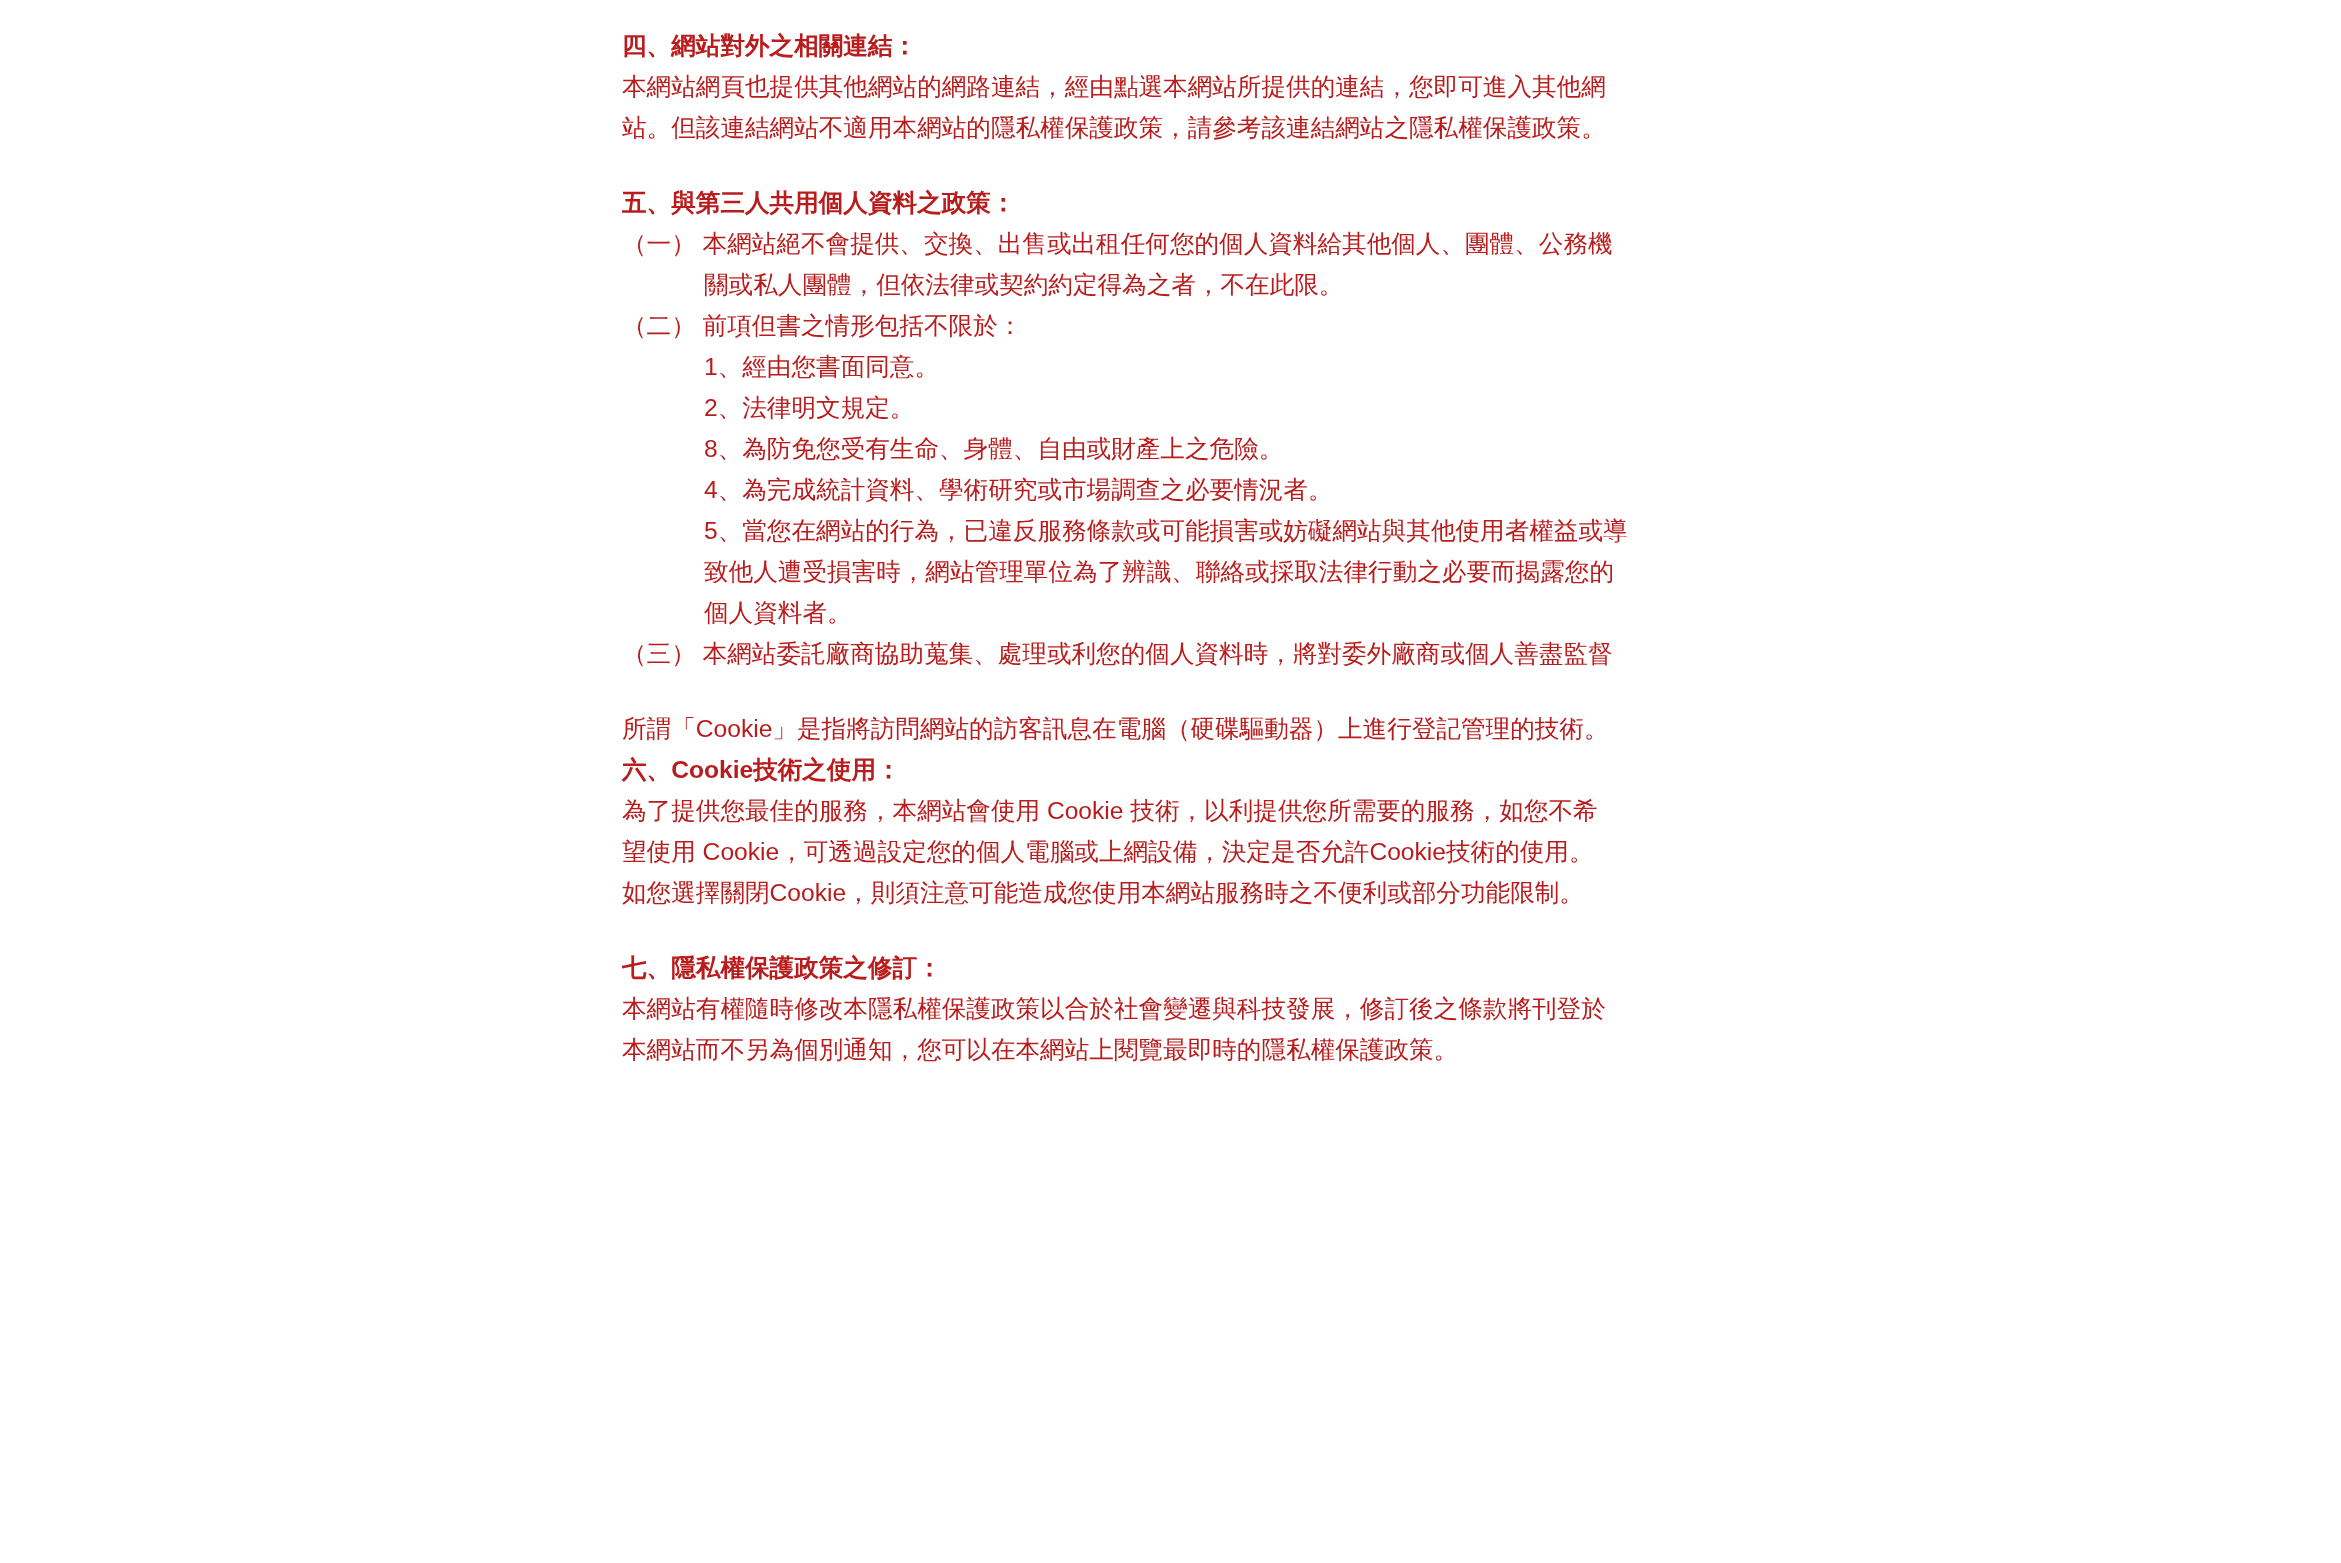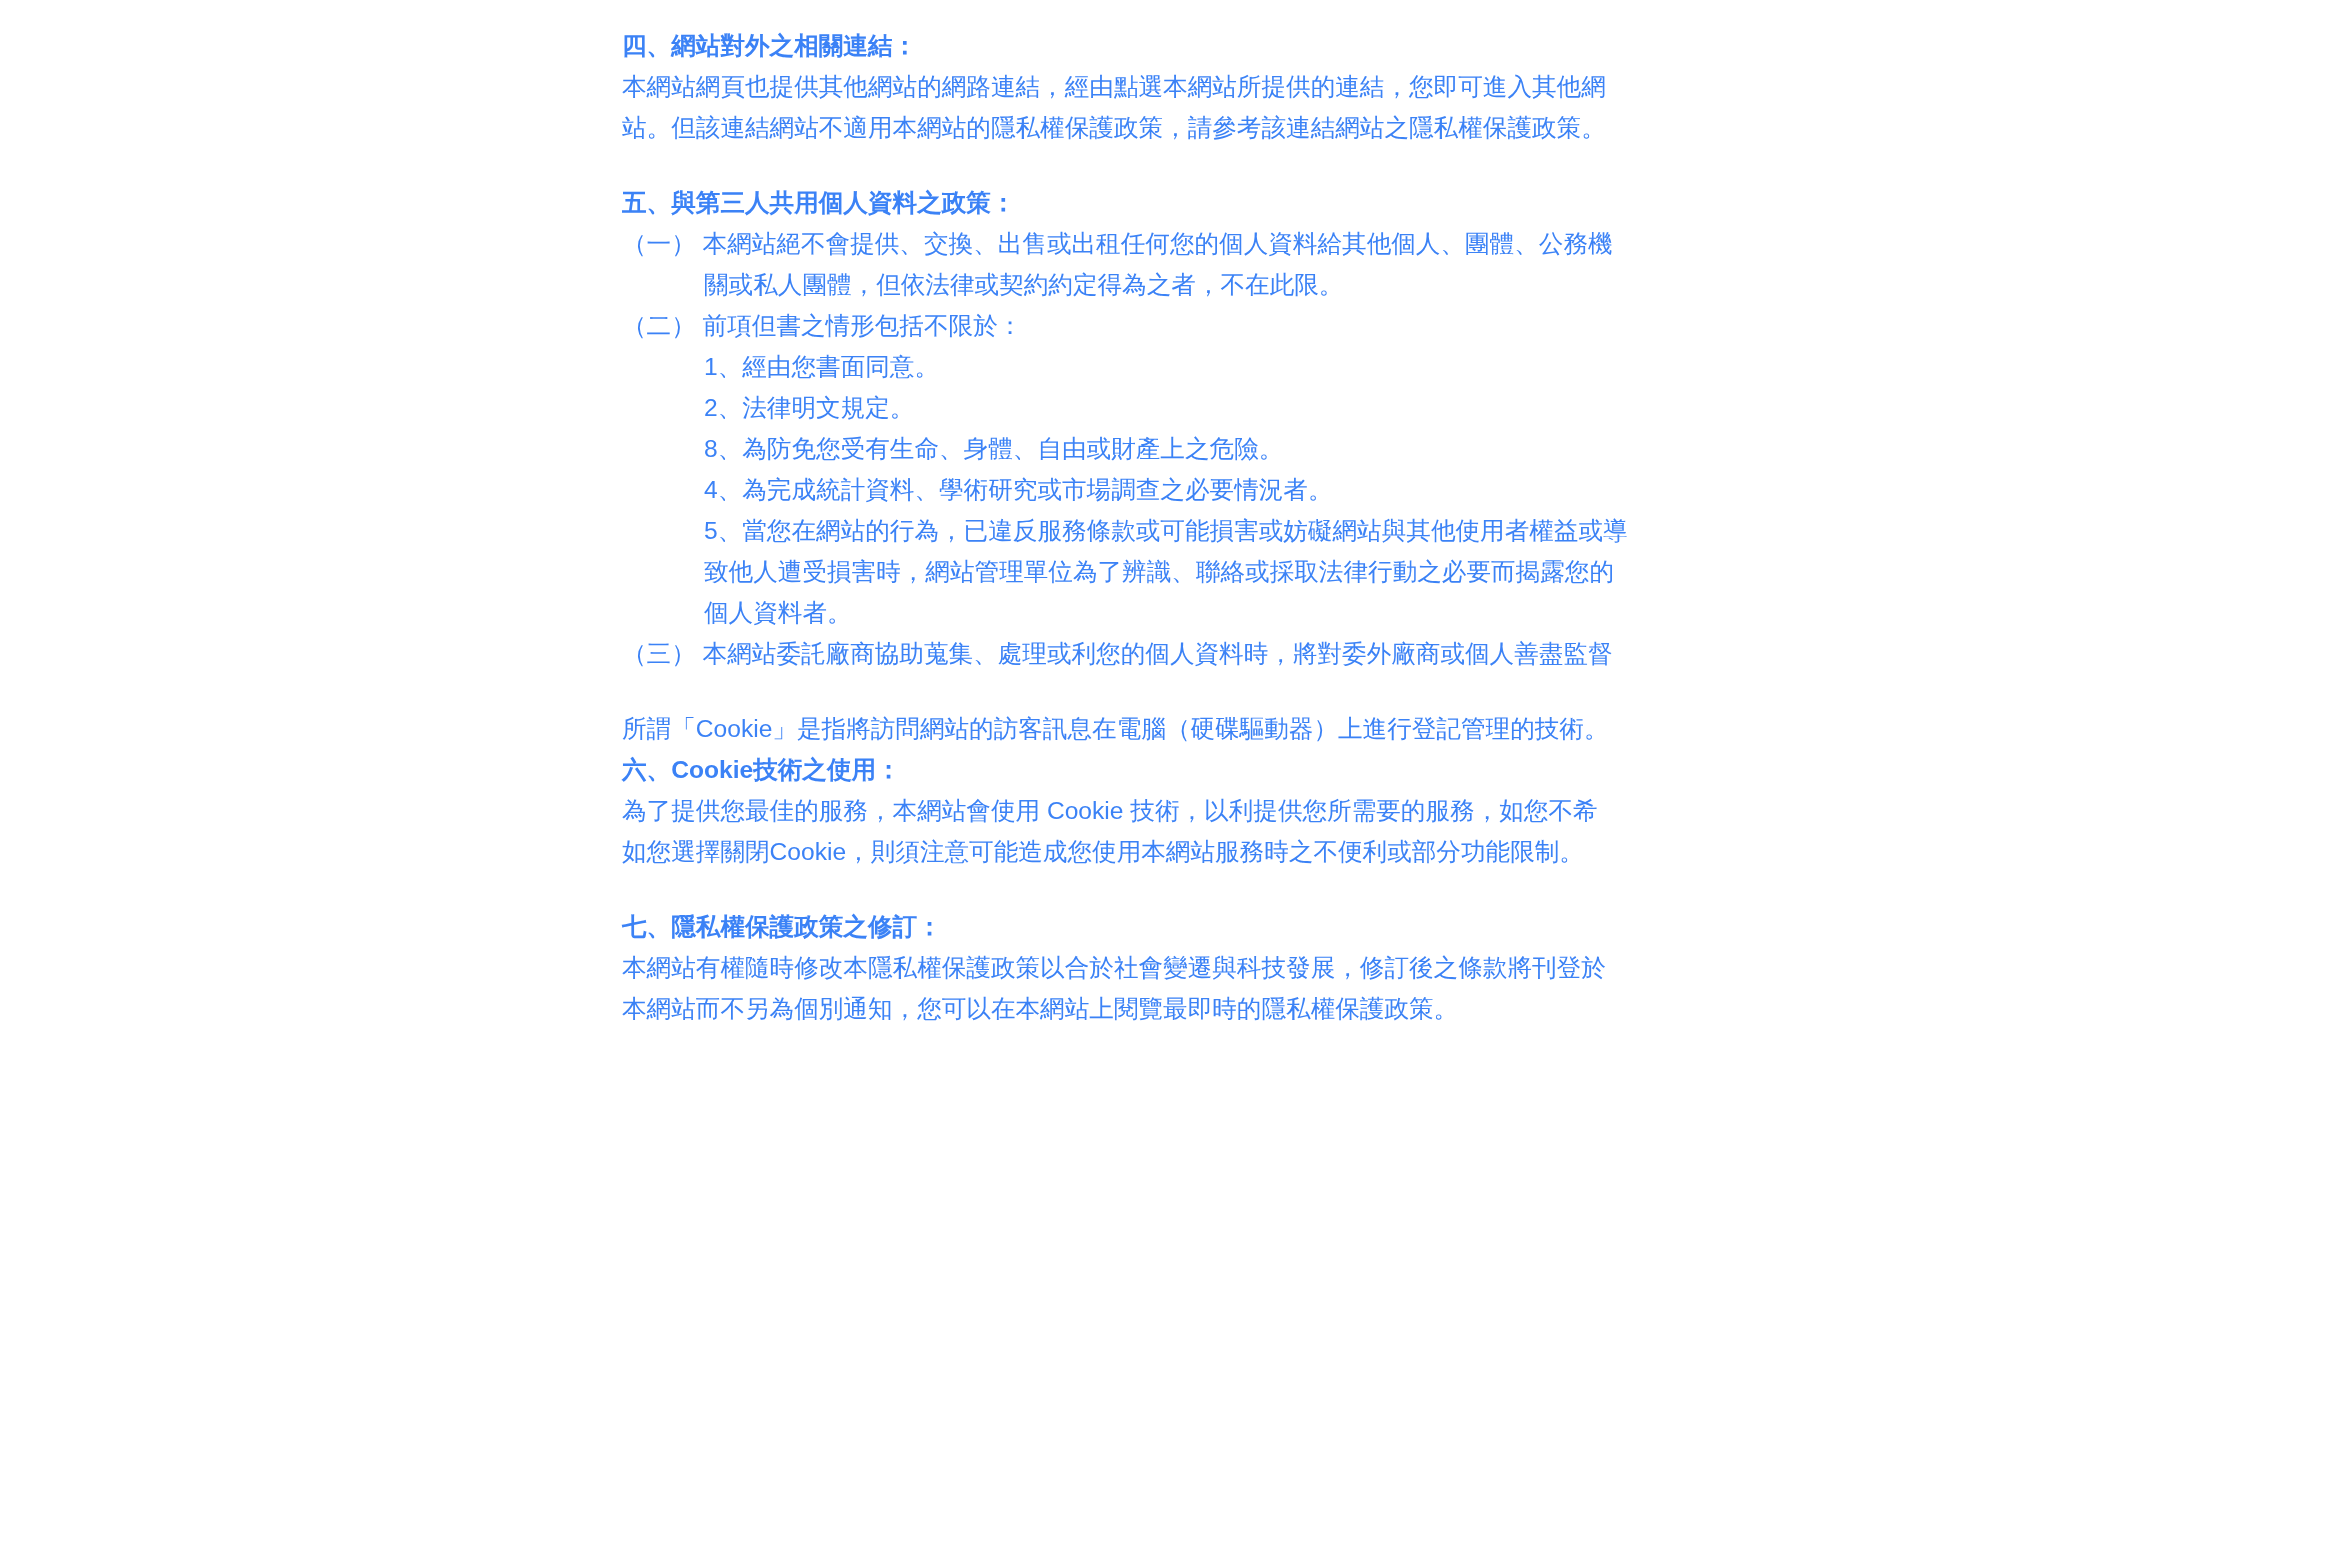--- a/index.html
+++ b/index.html
@@ -15,21 +15,21 @@
     overflow: hidden;
     font-family: "Liberation Sans", "DejaVu Sans", sans-serif;
   }
   .doc {
     position: absolute;
     left: 622px;
     top: 24.6px;
     width: 1181px;
     font-size: 24.6px;
     line-height: 41px;
-    color: #3b82f6;
+    color: #b91c1c;
     letter-spacing: 0;
   }
   .doc section {
     margin: 0;
     padding: 0;
   }
   .doc section + section {
     margin-top: 34px;
   }
   .line {
@@ -67,20 +67,21 @@
     <div class="line m1">5、當您在網站的行為，已違反服務條款或可能損害或妨礙網站與其他使用者權益或導</div>
     <div class="line m1">致他人遭受損害時，網站管理單位為了辨識、聯絡或採取法律行動之必要而揭露您的</div>
     <div class="line m1">個人資料者。</div>
     <div class="line">（三） 本網站委託廠商協助蒐集、處理或利您的個人資料時，將對委外廠商或個人善盡監督</div>
   </section>
 
   <section>
     <div class="line">所謂「Cookie」是指將訪問網站的訪客訊息在電腦（硬碟驅動器）上進行登記管理的技術。</div>
     <div class="line heading">六、Cookie技術之使用：</div>
     <div class="line">為了提供您最佳的服務，本網站會使用 Cookie 技術，以利提供您所需要的服務，如您不希</div>
+    <div class="line">望使用 Cookie，可透過設定您的個人電腦或上網設備，決定是否允許Cookie技術的使用。</div>
     <div class="line">如您選擇關閉Cookie，則須注意可能造成您使用本網站服務時之不便利或部分功能限制。</div>
   </section>
 
   <section>
     <div class="line heading">七、隱私權保護政策之修訂：</div>
     <div class="line">本網站有權隨時修改本隱私權保護政策以合於社會變遷與科技發展，修訂後之條款將刊登於</div>
     <div class="line">本網站而不另為個別通知，您可以在本網站上閱覽最即時的隱私權保護政策。</div>
   </section>
 
 </div>

